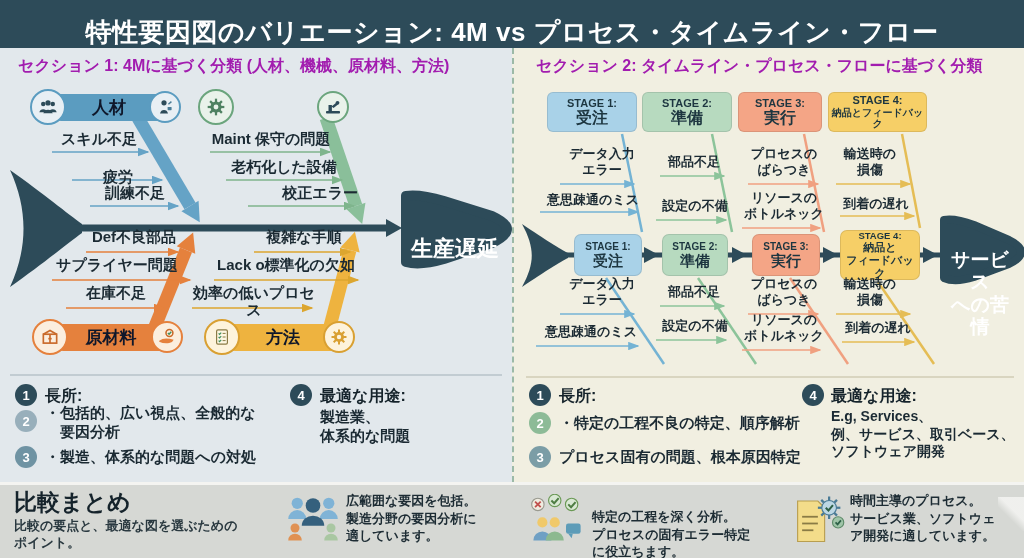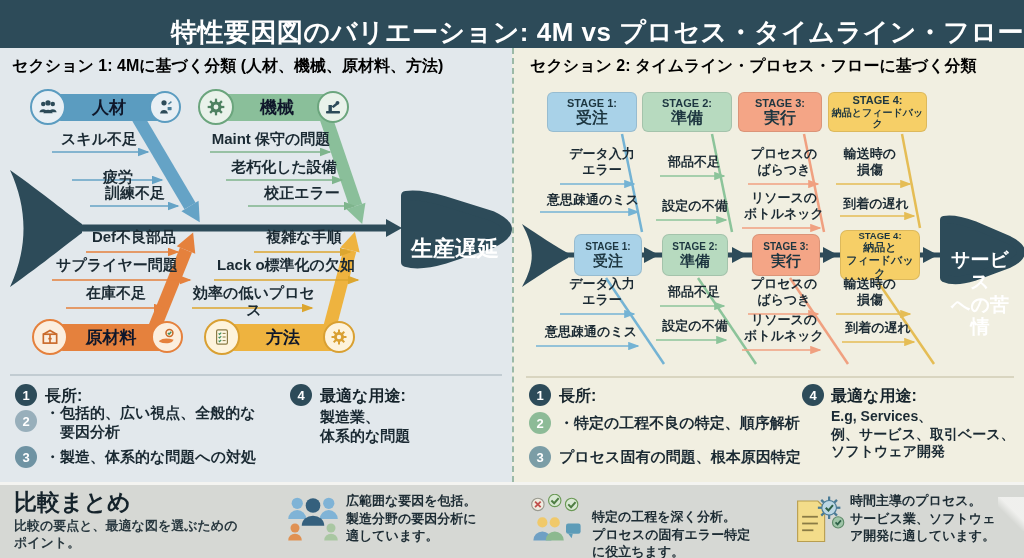--- a/index.html
+++ b/index.html
@@ -1,22 +1,22 @@
 <!DOCTYPE html>
 <html><head>
 <meta charset="utf-8">
 <style>
   html,body{margin:0;padding:0;background:#c8ccc8;font-family:"Liberation Sans","DejaVu Sans",sans-serif;}
   #root{position:relative;width:1024px;height:558px;overflow:hidden;background:#c8ccc8;}
   #titlebar{position:absolute;left:0;top:0;width:1024px;height:64px;background:#2d4b59;color:#fff;
-    display:flex;align-items:center;justify-content:flex-end;font-size:26px;font-weight:bold;letter-spacing:0.5px;}
+    display:flex;align-items:center;justify-content:center;font-size:26px;font-weight:bold;letter-spacing:0.5px;}
   .panel{position:absolute;top:48px;width:512px;height:434px;}
   #panel1{left:0;background:#e2e8ec;}
   #panel2{left:512px;background:#f1efe1;border-left:2px dashed #9cb9a7;box-sizing:border-box;}
-  .sec-header{position:absolute;font-size:16px;font-weight:bold;color:#000000;}
+  .sec-header{position:absolute;font-size:16px;font-weight:bold;color:#a21caf;margin-left:6px;}
   .overlay{position:absolute;left:0;top:0;width:512px;height:434px;}
   .cat-bar{position:absolute;height:27px;width:122px;border-radius:14px;color:#0f172a;font-weight:bold;
     font-size:17px;text-align:center;line-height:27px;}
   .cat-circle{position:absolute;border-radius:50%;display:flex;align-items:center;justify-content:center;box-sizing:border-box;}
   .c36{width:36px;height:36px;border:2px solid;}
   .c32{width:32px;height:32px;border:2px solid;}
   .cause{position:absolute;text-align:center;font-weight:bold;color:#1b2a33;font-size:15px;line-height:1.15;white-space:pre-line;}
   #panel2 .cause{font-size:13px;line-height:1.25;}
   .effect-text{position:absolute;color:#fff;font-weight:bold;text-align:center;white-space:pre-line;margin-top:20px;}
   .divider{position:absolute;height:2px;}
@@ -111,23 +111,20 @@
       <svg viewBox="0 0 18 18" width="18" height="18">
           <g fill="#2d4b59">
             <circle cx="8" cy="4.8" r="2.6"></circle>
             <path d="M4,15.5a4.2,5 0 0 1 8,0z"></path>
           </g>
           <rect x="11.6" y="9" width="4" height="3.2" rx="0.6" fill="#4a7c96"></rect>
           <line x1="12.4" y1="6.2" x2="15.4" y2="3.6" stroke="#4a7c96" stroke-width="1.4"></line>
         </svg>
     </div>
 
-    <div class="cat-bar" style="left:216px;top:46px;background:#8abf9a;">
-      <span>機械</span>
-    </div>
     <div class="cat-circle c36" style="left:198px;top:41px;border-color:#6ba57d;background:#e9f2ea;">
       <svg viewBox="0 0 18 18" width="20" height="20">
           <g stroke="#4e8161" stroke-width="2">
             <line x1="9" y1="1.5" x2="9" y2="16.5"></line>
             <line x1="1.5" y1="9" x2="16.5" y2="9"></line>
             <line x1="3.7" y1="3.7" x2="14.3" y2="14.3"></line>
             <line x1="14.3" y1="3.7" x2="3.7" y2="14.3"></line>
           </g>
           <circle cx="9" cy="9" r="5" fill="#4e8161"></circle>
           <circle cx="9" cy="9" r="2.2" fill="#e9f2ea"></circle>
@@ -194,21 +191,21 @@
           <circle cx="9" cy="9" r="5" fill="#d9a032"></circle>
           <circle cx="9" cy="9" r="2.2" fill="#fdf3dc"></circle>
         </svg>
     </div>
 
     <div class="cause" style="left:46px;top:82px;width:106px;">スキル不足</div>
     <div class="cause" style="left:70px;top:120px;width:96px;">疲労</div>
     <div class="cause" style="left:86px;top:136px;width:98px;">訓練不足</div>
     <div class="cause" style="left:204px;top:82px;width:134px;">Maint 保守の問題</div>
     <div class="cause" style="left:218px;top:110px;width:132px;">老朽化した設備</div>
-    <div class="cause" style="left:246px;top:136px;width:112px;">校正エラー</div>
+    <div class="cause" style="left:246px;top:136px;width:112px;text-align:right;">校正エラー</div>
     <div class="cause" style="left:84px;top:180px;width:100px;">Def不良部品</div>
     <div class="cause" style="left:46px;top:208px;width:142px;">サプライヤー問題</div>
     <div class="cause" style="left:62px;top:236px;width:108px;">在庫不足</div>
     <div class="cause" style="left:252px;top:180px;width:104px;">複雑な手順</div>
     <div class="cause" style="left:188px;top:236px;width:132px;">効率の低いプロセス</div>
     <div class="cause" style="left:208px;top:208px;width:156px;">Lack o標準化の欠如</div>
 
     <div class="effect-text" style="left:406px;top:166px;width:98px;font-size:22px;">生産遅延</div>
 
     <div class="divider" style="left:10px;top:326px;width:492px;background:#c2ccd2;"></div>

